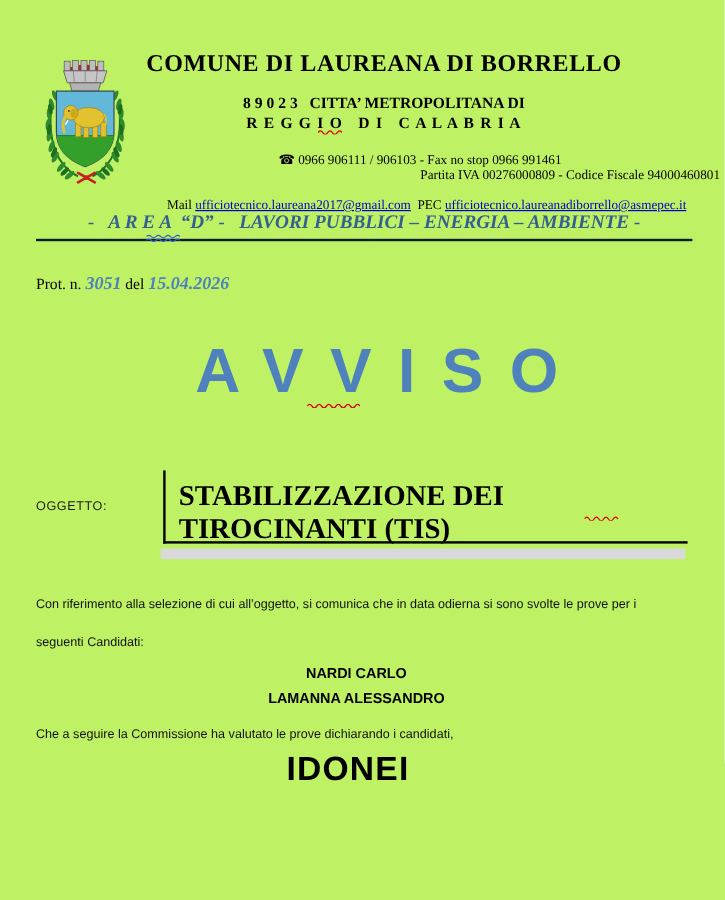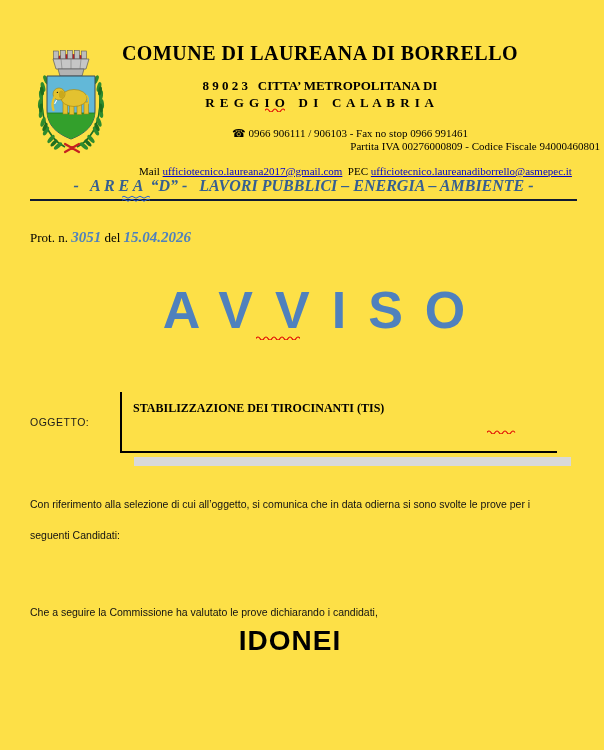--- a/index.html
+++ b/index.html
@@ -1,21 +1,21 @@
 <!DOCTYPE html>
 <html><head>
 <meta charset="utf-8">
 <style>
   * { margin: 0; padding: 0; box-sizing: border-box; }
   html, body { background: #ffffff; }
   .page {
     position: relative;
     width: 604px;
     height: 750px;
-    background: #fde047;
+    background: #bef264;
     overflow: hidden;
     font-family: "Liberation Serif", serif;
     color: #000;
   }
   .abs { position: absolute; }
   .serif { font-family: "Liberation Serif", serif; }
   .sans  { font-family: "Liberation Sans", sans-serif; }
   .pre   { white-space: pre; }
   .center{ text-align: center; }
 
@@ -46,25 +46,25 @@
 
   .avviso {
     left: 12px; top: 284px; width: 604px;
     font-size: 52px; font-weight: bold; letter-spacing: 22px;
     padding-left: 22px;
     color: #4f81bd; line-height: 1;
   }
 
   .oggetto-label { left: 30px; top: 416px; font-size: 10.5px; letter-spacing: .5px; color: #1a1a1a; }
   .subject-box {
-    left: 120px; top: 392px; width: 437px; height: 61px;
+    left: 136px; top: 392px; width: 437px; height: 61px;
     border-left: 2px solid #000;
     border-bottom: 2px solid #000;
     padding: 9px 0 0 11px;
-    font-size: 12px; font-weight: bold;
+    font-size: 24px; font-weight: bold;
   }
   .subject-shadow {
     left: 134px; top: 457px; width: 437px; height: 9px;
     background: #d9d9d9;
   }
 
   .body-par { left: 30px; top: 489px; width: 560px; font-size: 10.5px; line-height: 31px; color: #111; }
   .candidates { left: 0; top: 551px; width: 594px; font-size: 12px; font-weight: bold; line-height: 21px; }
   .closing-line { left: 30px; top: 606px; width: 560px; font-size: 10.5px; color: #111; }
   .verdict { left: 30px; top: 625px; width: 520px; font-size: 28px; font-weight: bold; letter-spacing: 1px; }
@@ -195,20 +195,24 @@
   <div class="abs subject-box serif">
     <span>STABILIZZAZIONE DEI TIROCINANTI (TIS)</span>
   </div>
   <div class="abs subject-shadow"></div>
 
   <div class="abs body-par sans">
     <div>Con riferimento alla selezione di cui all’oggetto, si comunica che in data odierna si sono svolte le prove per i</div>
     <div>seguenti Candidati:</div>
   </div>
 
+  <div class="abs candidates center sans">
+    <div>NARDI CARLO</div>
+    <div>LAMANNA ALESSANDRO</div>
+  </div>
 
   <div class="abs closing-line sans">Che a seguire la Commissione ha valutato le prove dichiarando i candidati,</div>
 
   <div class="abs verdict center sans">IDONEI</div>
 
 
   <span class="abs squiggle sq-reggio">
     <svg width="20" height="5" viewBox="0 0 20 5">
         <path d="M0 3.5 Q2 .5 4 3.5 T8 3.5 T12 3.5 T16 3.5 T20 3.5" fill="none" stroke="#e00000" stroke-width="1.1"></path>
       </svg>

